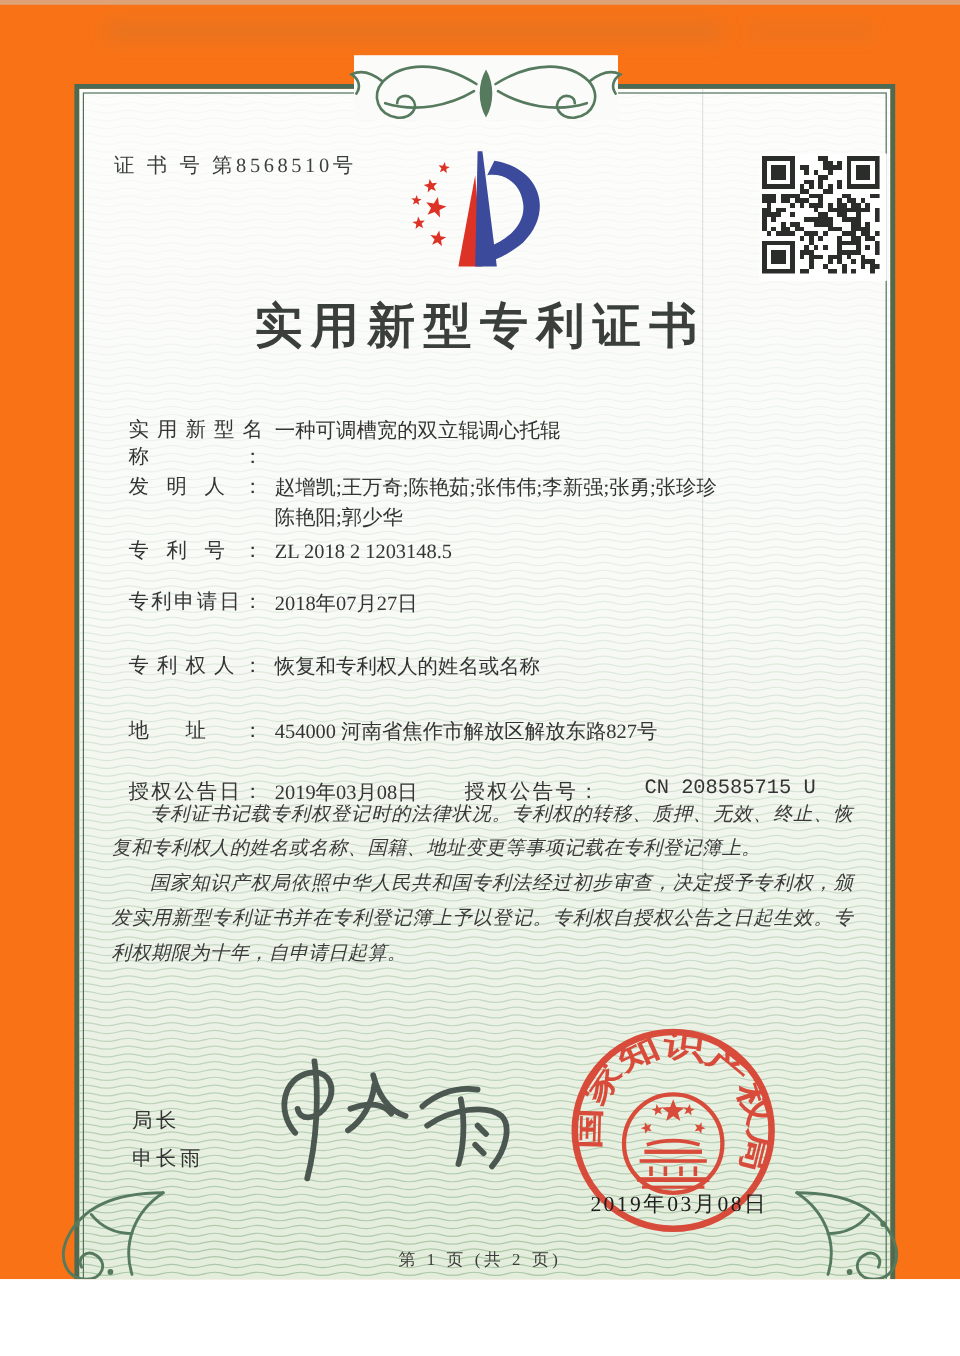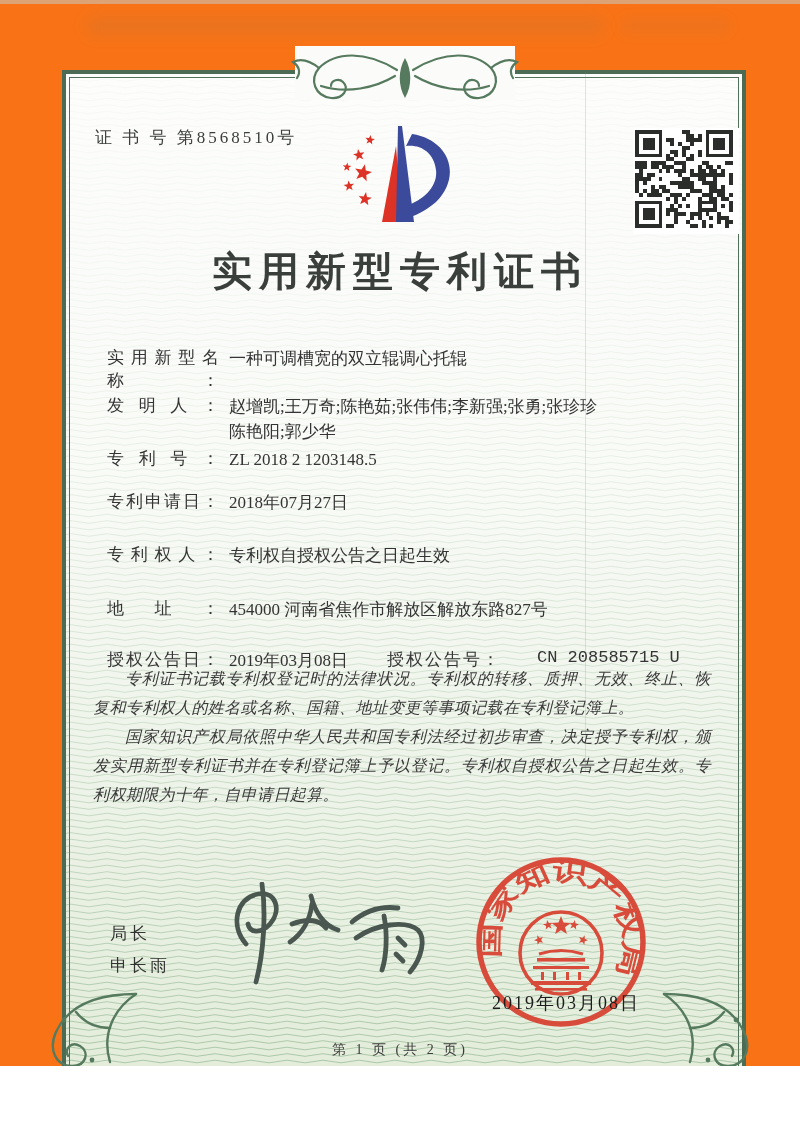--- a/index.html
+++ b/index.html
@@ -582,21 +582,21 @@
     <span class="f-label">发明人：</span><span class="f-value">赵增凯;王万奇;陈艳茹;张伟伟;李新强;张勇;张珍珍
 陈艳阳;郭少华</span>
   </div>
   <div class="field-row row-patno">
     <span class="f-label">专利号：</span><span class="f-value">ZL 2018 2 1203148.5</span>
   </div>
   <div class="field-row row-filing">
     <span class="f-label">专利申请日：</span><span class="f-value">2018年07月27日</span>
   </div>
   <div class="field-row row-owner">
-    <span class="f-label">专利权人：</span><span class="f-value">专利权自授权公告之日起生效</span>
+    <span class="f-label">专利权人：</span><span class="f-value">恢复和专利权人的姓名或名称</span>
   </div>
   <div class="field-row row-addr">
     <span class="f-label">地址：</span><span class="f-value">454000 河南省焦作市解放区解放东路827号</span>
   </div>
   <div class="field-row row-grant">
     <span class="f-label">授权公告日：</span><span class="f-value">2019年03月08日</span>
     <span class="g-label2">授权公告号：</span>
     <span class="g-val2">CN 208585715 U</span>
   </div>
 

